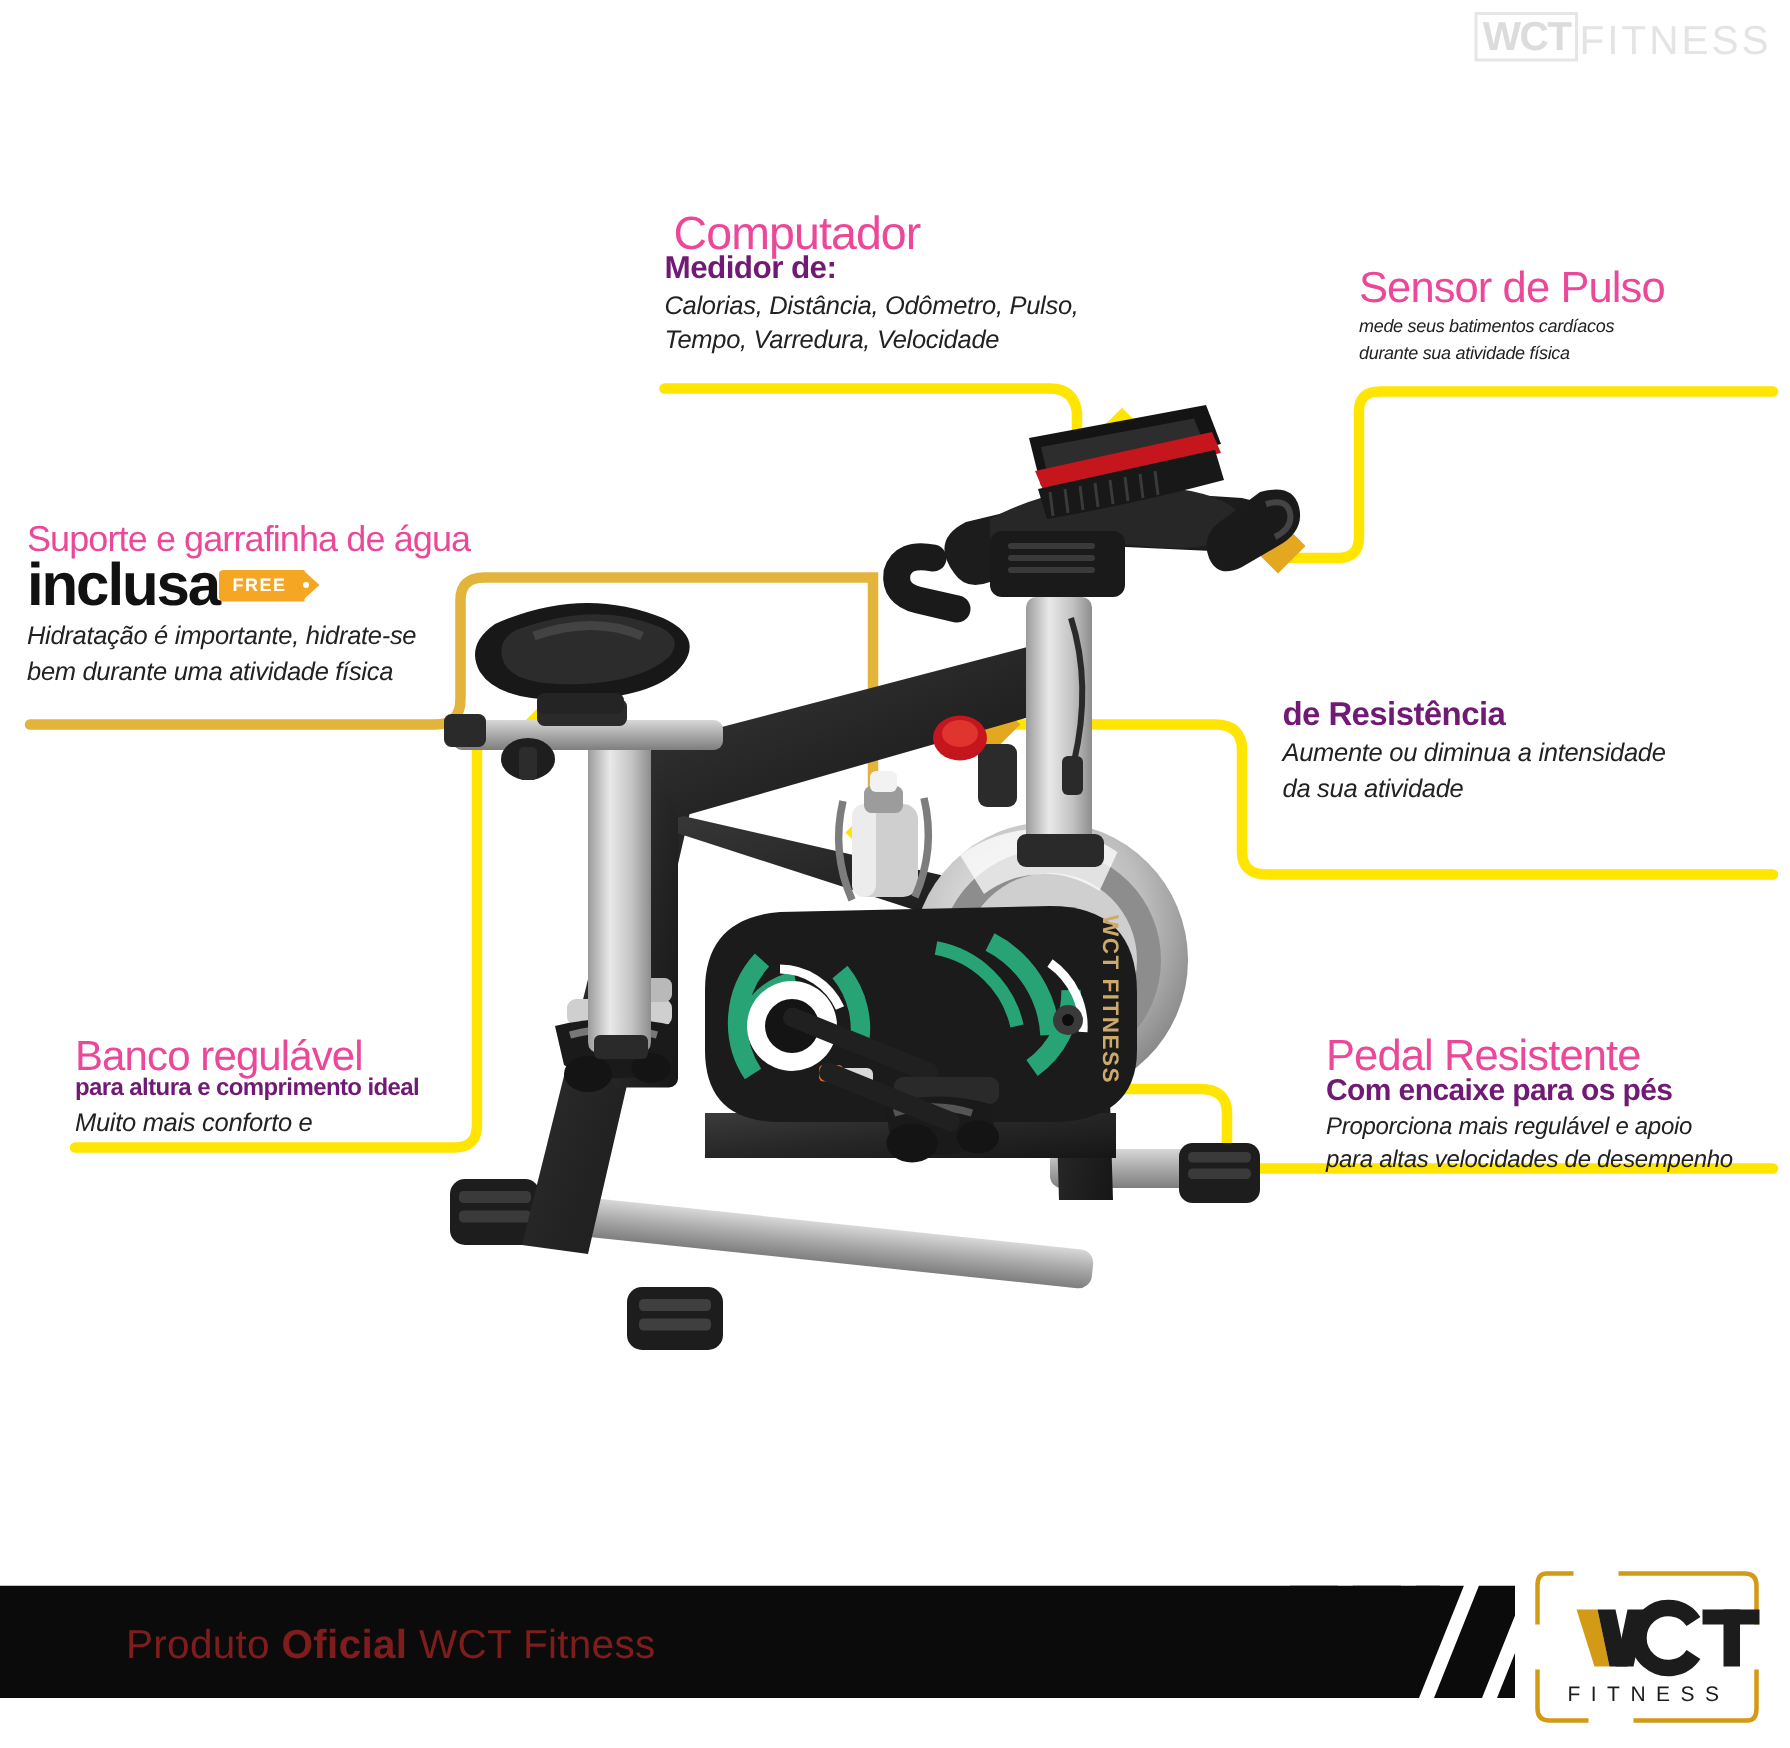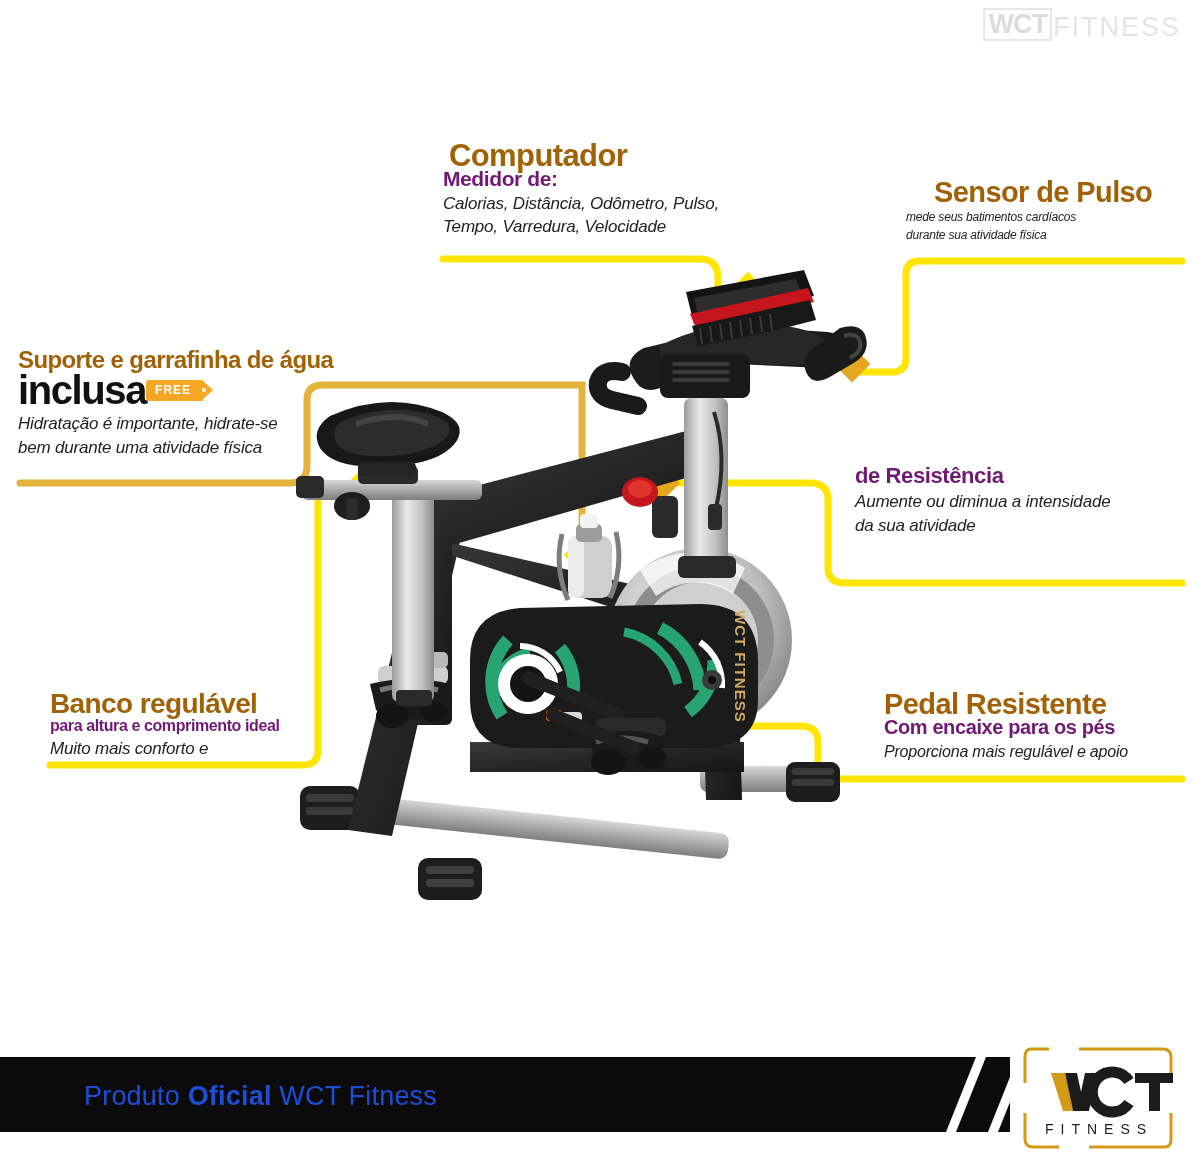--- a/index.html
+++ b/index.html
@@ -26,33 +26,33 @@
   .wm-rest { font-size:27px; font-weight:400; letter-spacing:2px; color:#e4e4e4; line-height:1; margin-left:1px;}
 
   
   .lines { position:absolute; inset:0; width:1193px; height:1165px; pointer-events:none; }
 
   
   .bike { position:absolute; left:0; top:0; width:1193px; height:1165px; pointer-events:none; }
 
   
   .callout { position:absolute; }
-  .c-title  { font-weight:bold; color:#a16207; letter-spacing:-0.6px; line-height:1.0; }
+  .c-title  { font-weight:normal; color:#ec4899; letter-spacing:-0.6px; line-height:1.0; }
   .c-sub    { font-weight:bold; color:#701a75; letter-spacing:-0.4px; line-height:1.08; }
   .c-desc   { font-style:italic; color:#222; line-height:1.24; letter-spacing:-0.2px; }
 
   
   #co-computador { left:443px; top:140px; width:300px; }
   #co-computador .c-title { font-size:31px; margin-left:6px;}
   #co-computador .c-sub   { font-size:21px; margin-top:-3px;}
   #co-computador .c-desc  { font-size:17px; margin-top:2px;}
 
   
   #co-sensor { left:906px; top:178px; width:280px; }
-  #co-sensor .c-title { font-size:29px;margin-left:28px;}
+  #co-sensor .c-title { font-size:29px;}
   #co-sensor .c-desc  { font-size:12px; margin-top:3px;}
 
   
   #co-suporte { left:18px; top:348px; width:370px; }
   #co-suporte .c-title { font-size:24px;}
   #co-suporte .row { display:flex; align-items:center; margin-top:-2px;}
   #co-suporte .big { font-size:40px; font-weight:bold; letter-spacing:-1.4px; line-height:1; color:#111;}
   #co-suporte .c-desc { font-size:17px; margin-top:3px;}
 
   .free-tag {
@@ -90,21 +90,21 @@
   #co-pedal { left:884px; top:690px; width:300px; }
   #co-pedal .c-title { font-size:29px;}
   #co-pedal .c-sub   { font-size:20px; margin-top:-2px;}
   #co-pedal .c-desc  { font-size:16px; margin-top:3px;}
 
   
   .footer { position:absolute; left:0; bottom:0; width:1193px; height:140px; }
   .footer-band { position:absolute; left:0; top:32px; width:1010px; height:75px; }
   .footer-text {
     position:absolute; left:84px; top:56px;
-    color:#1d4ed8; font-size:27px; font-weight:400; letter-spacing:0.2px;
+    color:#7f1d1d; font-size:27px; font-weight:400; letter-spacing:0.2px;
   }
   .footer-text b { font-weight:bold; }
 
   .flogo { position:absolute; right:14px; top:14px; width:160px; height:118px; }
 </style>
 </head>
 <body>
 
 <div class="page">
 
@@ -380,20 +380,21 @@
   <div class="callout" id="co-banco">
     <div class="c-title">Banco regulável</div>
     <div class="c-sub">para altura e comprimento ideal</div>
     <div class="c-desc">Muito mais conforto e</div>
   </div>
 
   <div class="callout" id="co-pedal">
     <div class="c-title">Pedal Resistente</div>
     <div class="c-sub">Com encaixe para os pés</div>
     <div class="c-desc">Proporciona mais regulável e apoio</div>
+    <div class="c-desc">para altas velocidades de desempenho</div>
   </div>
 
   <div class="footer">
     <svg class="footer-band" viewBox="0 0 1010 75" preserveAspectRatio="none">
       <polygon points="0,0 960,0 930,75 -30,75" fill="#0B0B0B"></polygon>
       <g fill="#0B0B0B">
         <polygon points="860,0 892,0 862,75 830,75"></polygon>
         <polygon points="902,0 934,0 904,75 872,75"></polygon>
         <polygon points="944,0 976,0 946,75 914,75"></polygon>
         <polygon points="986,0 1018,0 988,75 956,75"></polygon>

